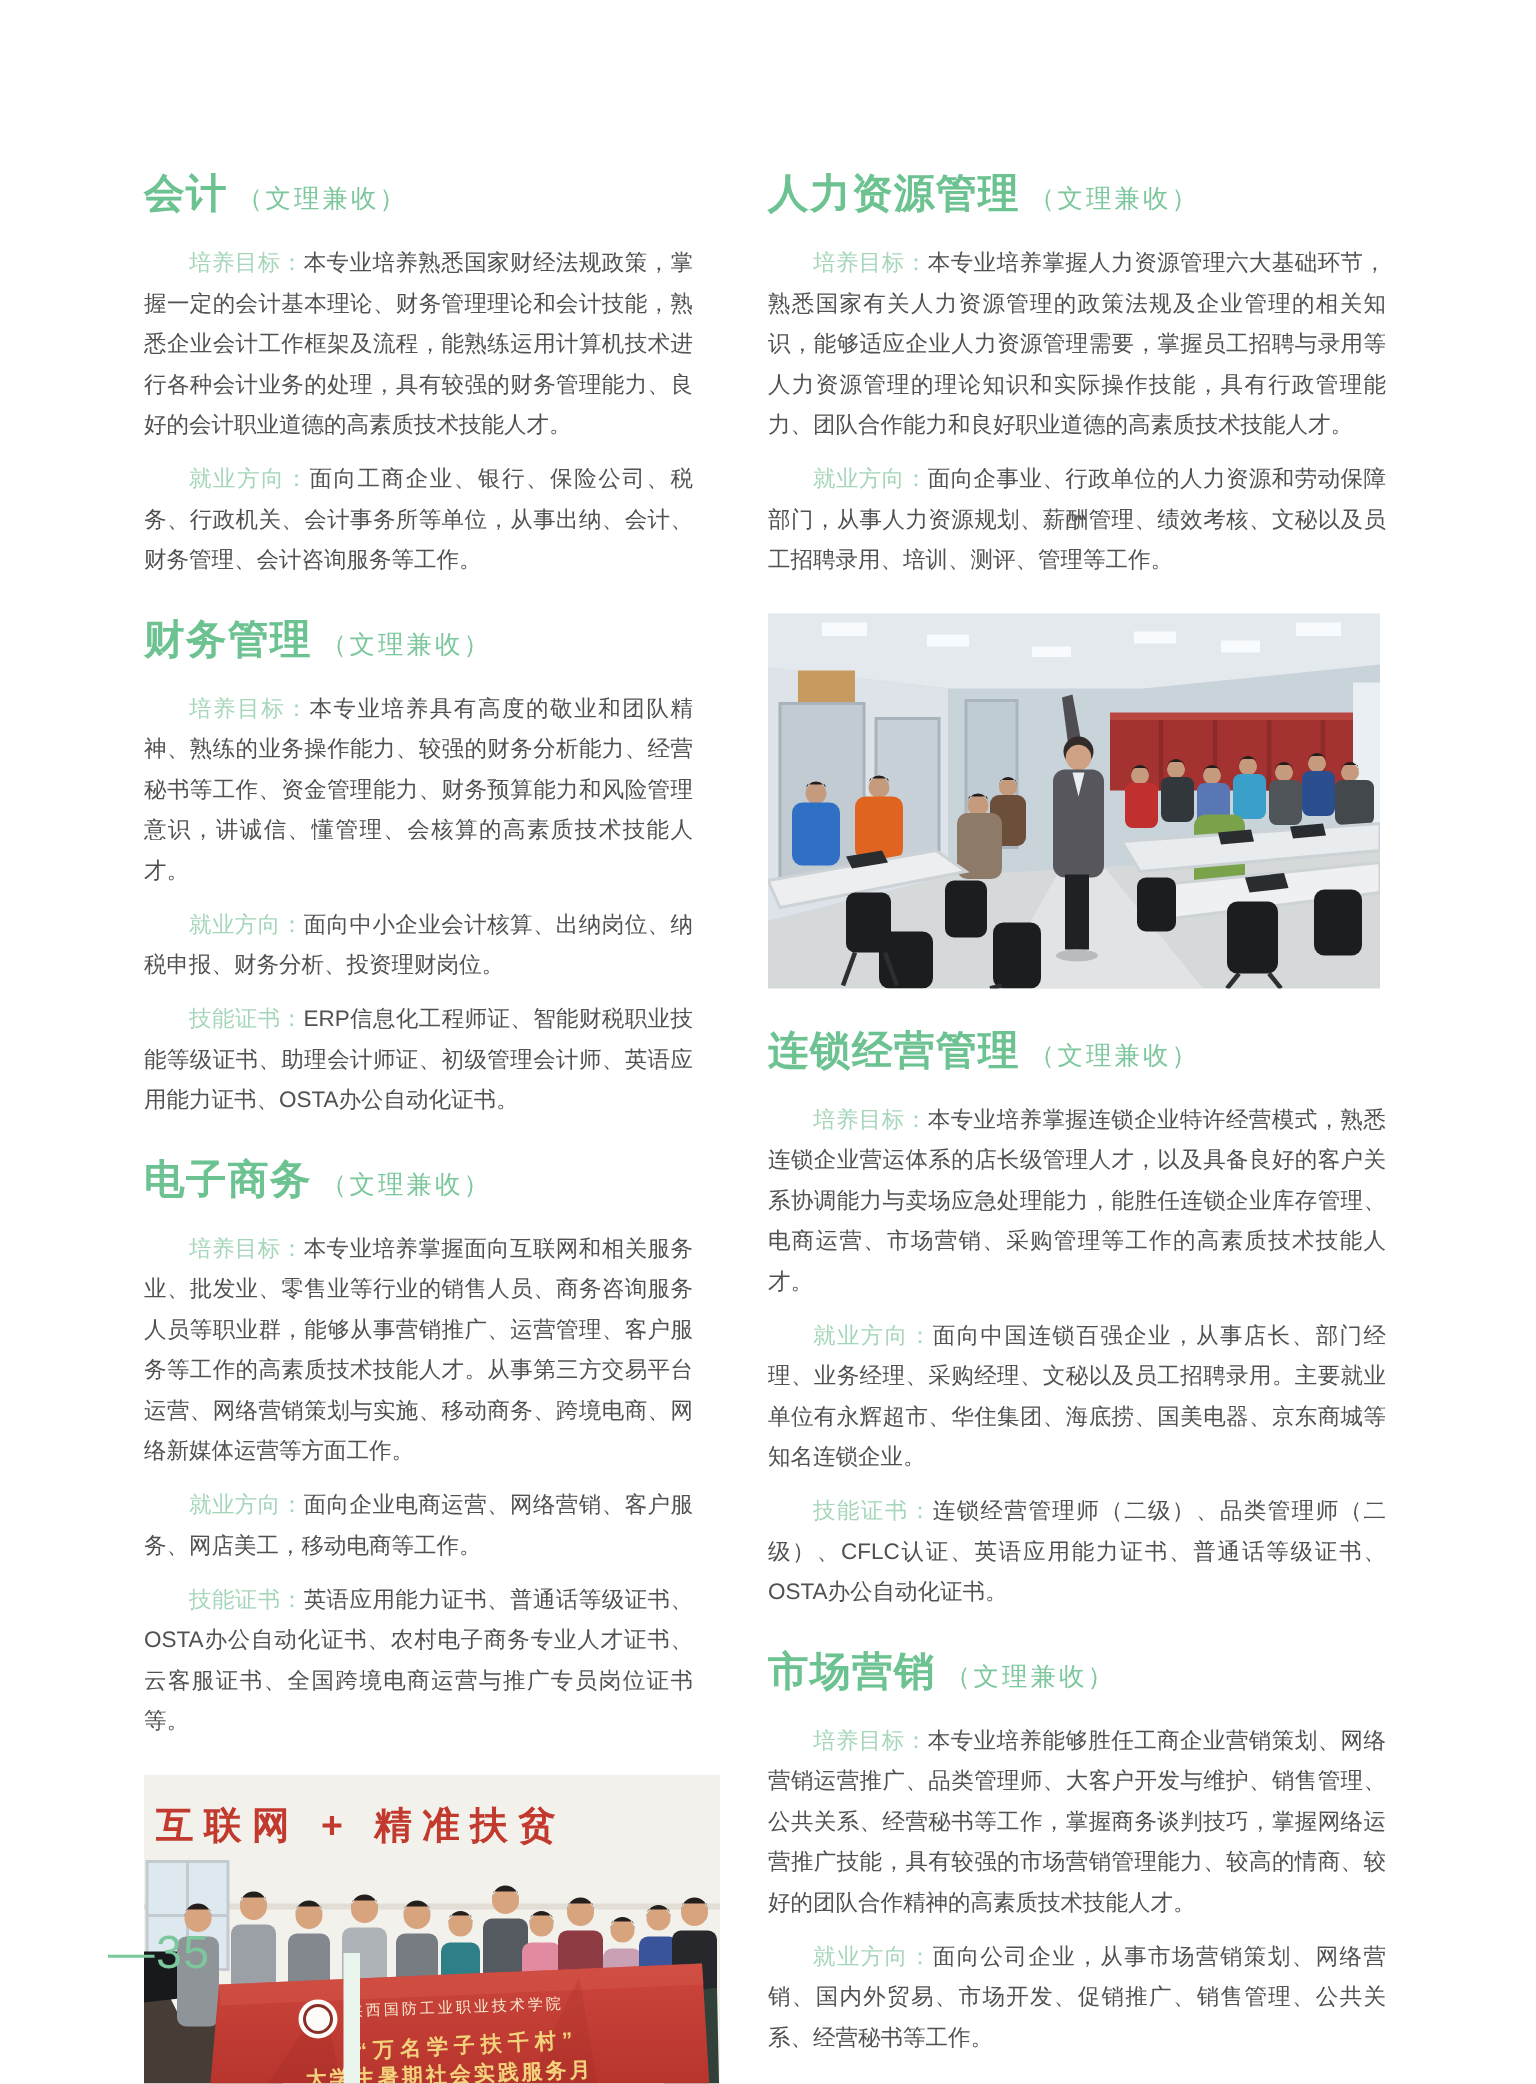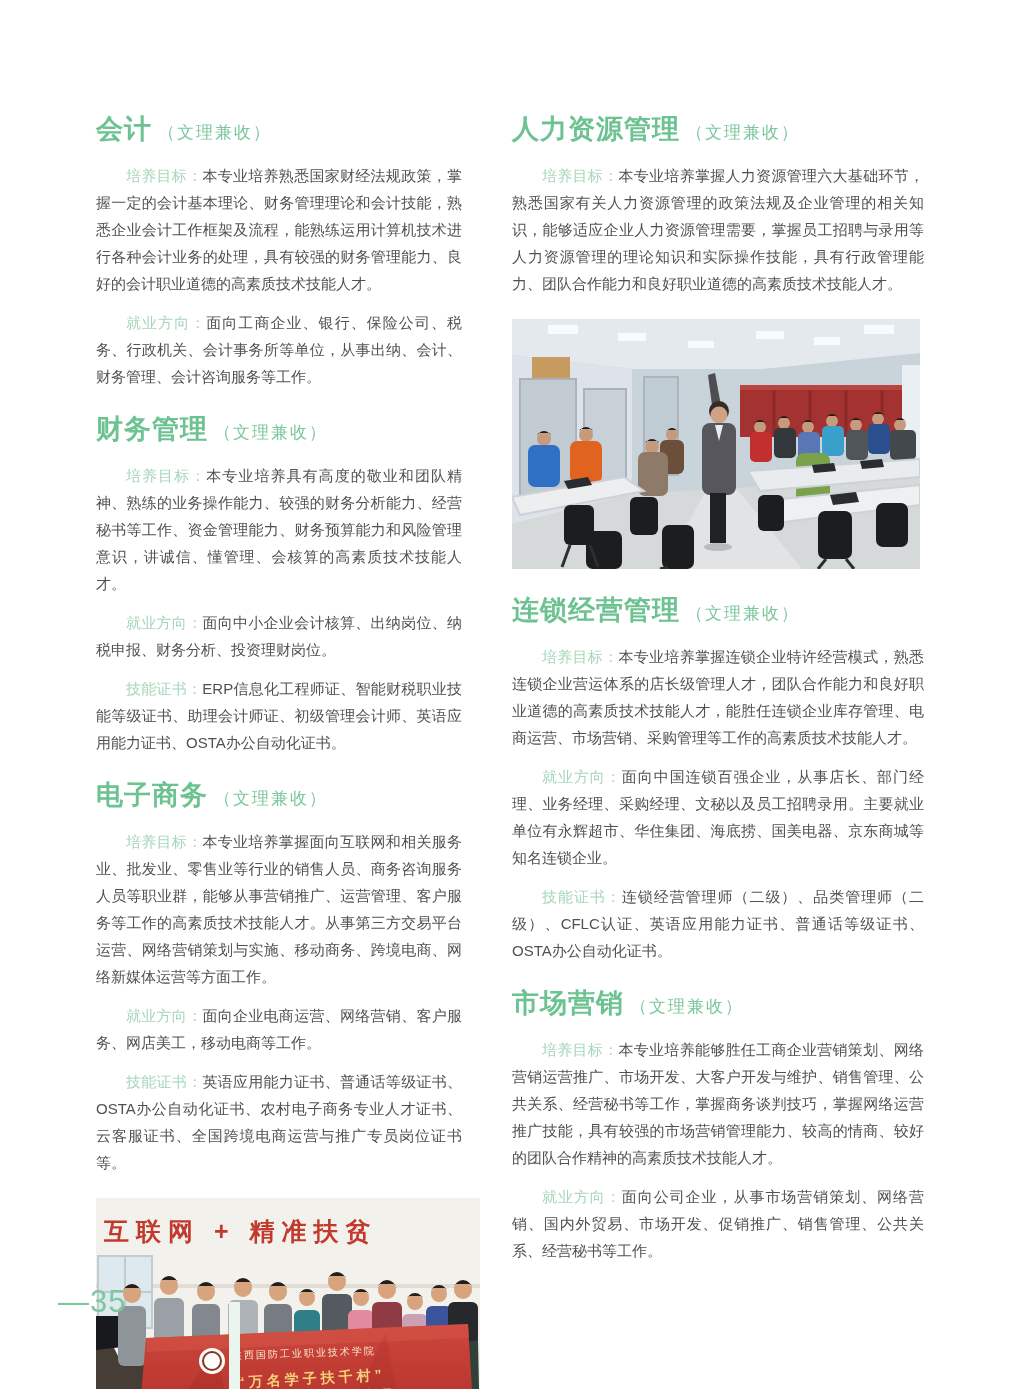--- a/index.html
+++ b/index.html
@@ -8,26 +8,26 @@
     font-family:"Liberation Sans","DejaVu Sans",sans-serif;
     color:#515153;
   }
   .page{position:relative;width:1024px;height:1389px;background:#fff;overflow:hidden;border-radius:24px;}
   .columns{position:absolute;left:96px;top:112px;display:flex;gap:50px;}
   .col-left{width:366px;flex:none;}
   .col-right{width:412px;flex:none;}
   .section{margin-bottom:22px;}
   .sec-title{margin:0 0 12px 0;font-size:27px;font-weight:bold;color:#6cc290;letter-spacing:1px;line-height:34px;}
   .sec-adm{font-size:17px;font-weight:normal;color:#7cc79c;margin-left:6px;letter-spacing:2px;}
-  .para{margin:12px 0 9px 0;font-size:15px;line-height:27px;text-align:justify;text-indent:2em;color:#515153;}
+  .para{margin:0 0 9px 0;font-size:15px;line-height:27px;text-align:justify;text-indent:2em;color:#515153;}
   .para .lbl{color:#a6d6ba;}
   .photo{display:block;margin:8px 0 24px 0;}
   .photo svg{display:block;}
   .page-number{
-    position:absolute;left:58px;top:1284px;
+    position:absolute;left:72px;top:1284px;
     font-size:31px;color:#7cc89c;letter-spacing:1px;
   }
   .deco-strip{position:absolute;left:229px;top:1302px;width:11px;height:87px;background:#eaf5ee;}
 </style>
 </head>
 <body>
 
 <div class="page">
   <div class="columns">
 
@@ -139,20 +139,21 @@
         </svg>
       </div>
 
     </div>
 
     <div class="col-right">
 
       <div class="section">
         <h2 class="sec-title"><span>人力资源管理</span><span class="sec-adm">（文理兼收）</span></h2>
         <p class="para"><span class="lbl">培养目标：</span><span>本专业培养掌握人力资源管理六大基础环节，熟悉国家有关人力资源管理的政策法规及企业管理的相关知识，能够适应企业人力资源管理需要，掌握员工招聘与录用等人力资源管理的理论知识和实际操作技能，具有行政管理能力、团队合作能力和良好职业道德的高素质技术技能人才。</span></p>
+        <p class="para"><span class="lbl">就业方向：</span><span>面向企事业、行政单位的人力资源和劳动保障部门，从事人力资源规划、薪酬管理、绩效考核、文秘以及员工招聘录用、培训、测评、管理等工作。</span></p>
       </div>
 
       <div class="photo" style="width:408px;">
         <svg width="408" height="250" viewBox="0 0 408 250" xmlns="http://www.w3.org/2000/svg">
 
           <rect x="0" y="0" width="408" height="250" fill="#c9d3da"></rect>
 
           <polygon points="0,0 408,0 408,34 250,50 120,50 0,36" fill="#e4e9ed"></polygon>
           <g fill="#f8fbfd">
             <rect x="36" y="6" width="30" height="9"></rect>
@@ -258,28 +259,28 @@
               <line x1="78" y1="226" x2="86" y2="248"></line>
             <line x1="314" y1="240" x2="306" y2="250"></line>
               <line x1="334" y1="240" x2="342" y2="250"></line>
             <line x1="156" y1="248" x2="148" y2="250"></line>
           </g>
         </svg>
       </div>
 
       <div class="section">
         <h2 class="sec-title"><span>连锁经营管理</span><span class="sec-adm">（文理兼收）</span></h2>
-        <p class="para"><span class="lbl">培养目标：</span><span>本专业培养掌握连锁企业特许经营模式，熟悉连锁企业营运体系的店长级管理人才，团队合作能力和良好职业道德的高素质技术技能人才，能胜任连锁企业库存管理、电商运营、市场营销、采购管理等工作的高素质技术技能人才。</span></p>
+        <p class="para"><span class="lbl">培养目标：</span><span>本专业培养掌握连锁企业特许经营模式，熟悉连锁企业营运体系的店长级管理人才，以及具备良好的客户关系协调能力与卖场应急处理能力，能胜任连锁企业库存管理、电商运营、市场营销、采购管理等工作的高素质技术技能人才。</span></p>
         <p class="para"><span class="lbl">就业方向：</span><span>面向中国连锁百强企业，从事店长、部门经理、业务经理、采购经理、文秘以及员工招聘录用。主要就业单位有永辉超市、华住集团、海底捞、国美电器、京东商城等知名连锁企业。</span></p>
         <p class="para"><span class="lbl">技能证书：</span><span>连锁经营管理师（二级）、品类管理师（二级）、CFLC认证、英语应用能力证书、普通话等级证书、OSTA办公自动化证书。</span></p>
       </div>
 
       <div class="section">
         <h2 class="sec-title"><span>市场营销</span><span class="sec-adm">（文理兼收）</span></h2>
-        <p class="para"><span class="lbl">培养目标：</span><span>本专业培养能够胜任工商企业营销策划、网络营销运营推广、市场开发、大客户开发与维护、销售管理、公共关系、经营秘书等工作，掌握商务谈判技巧，掌握网络运营推广技能，具有较强的市场营销管理能力、较高的情商、较好的团队合作精神的高素质技术技能人才。</span></p>
+        <p class="para"><span class="lbl">培养目标：</span><span>本专业培养能够胜任工商企业营销策划、网络营销运营推广、品类管理师、大客户开发与维护、销售管理、公共关系、经营秘书等工作，掌握商务谈判技巧，掌握网络运营推广技能，具有较强的市场营销管理能力、较高的情商、较好的团队合作精神的高素质技术技能人才。</span></p>
         <p class="para"><span class="lbl">就业方向：</span><span>面向公司企业，从事市场营销策划、网络营销、国内外贸易、市场开发、促销推广、销售管理、公共关系、经营秘书等工作。</span></p>
 
       </div>
 
     </div>
   </div>
 
   <div class="page-number">—35</div>
   <div class="deco-strip"></div>
 </div>

